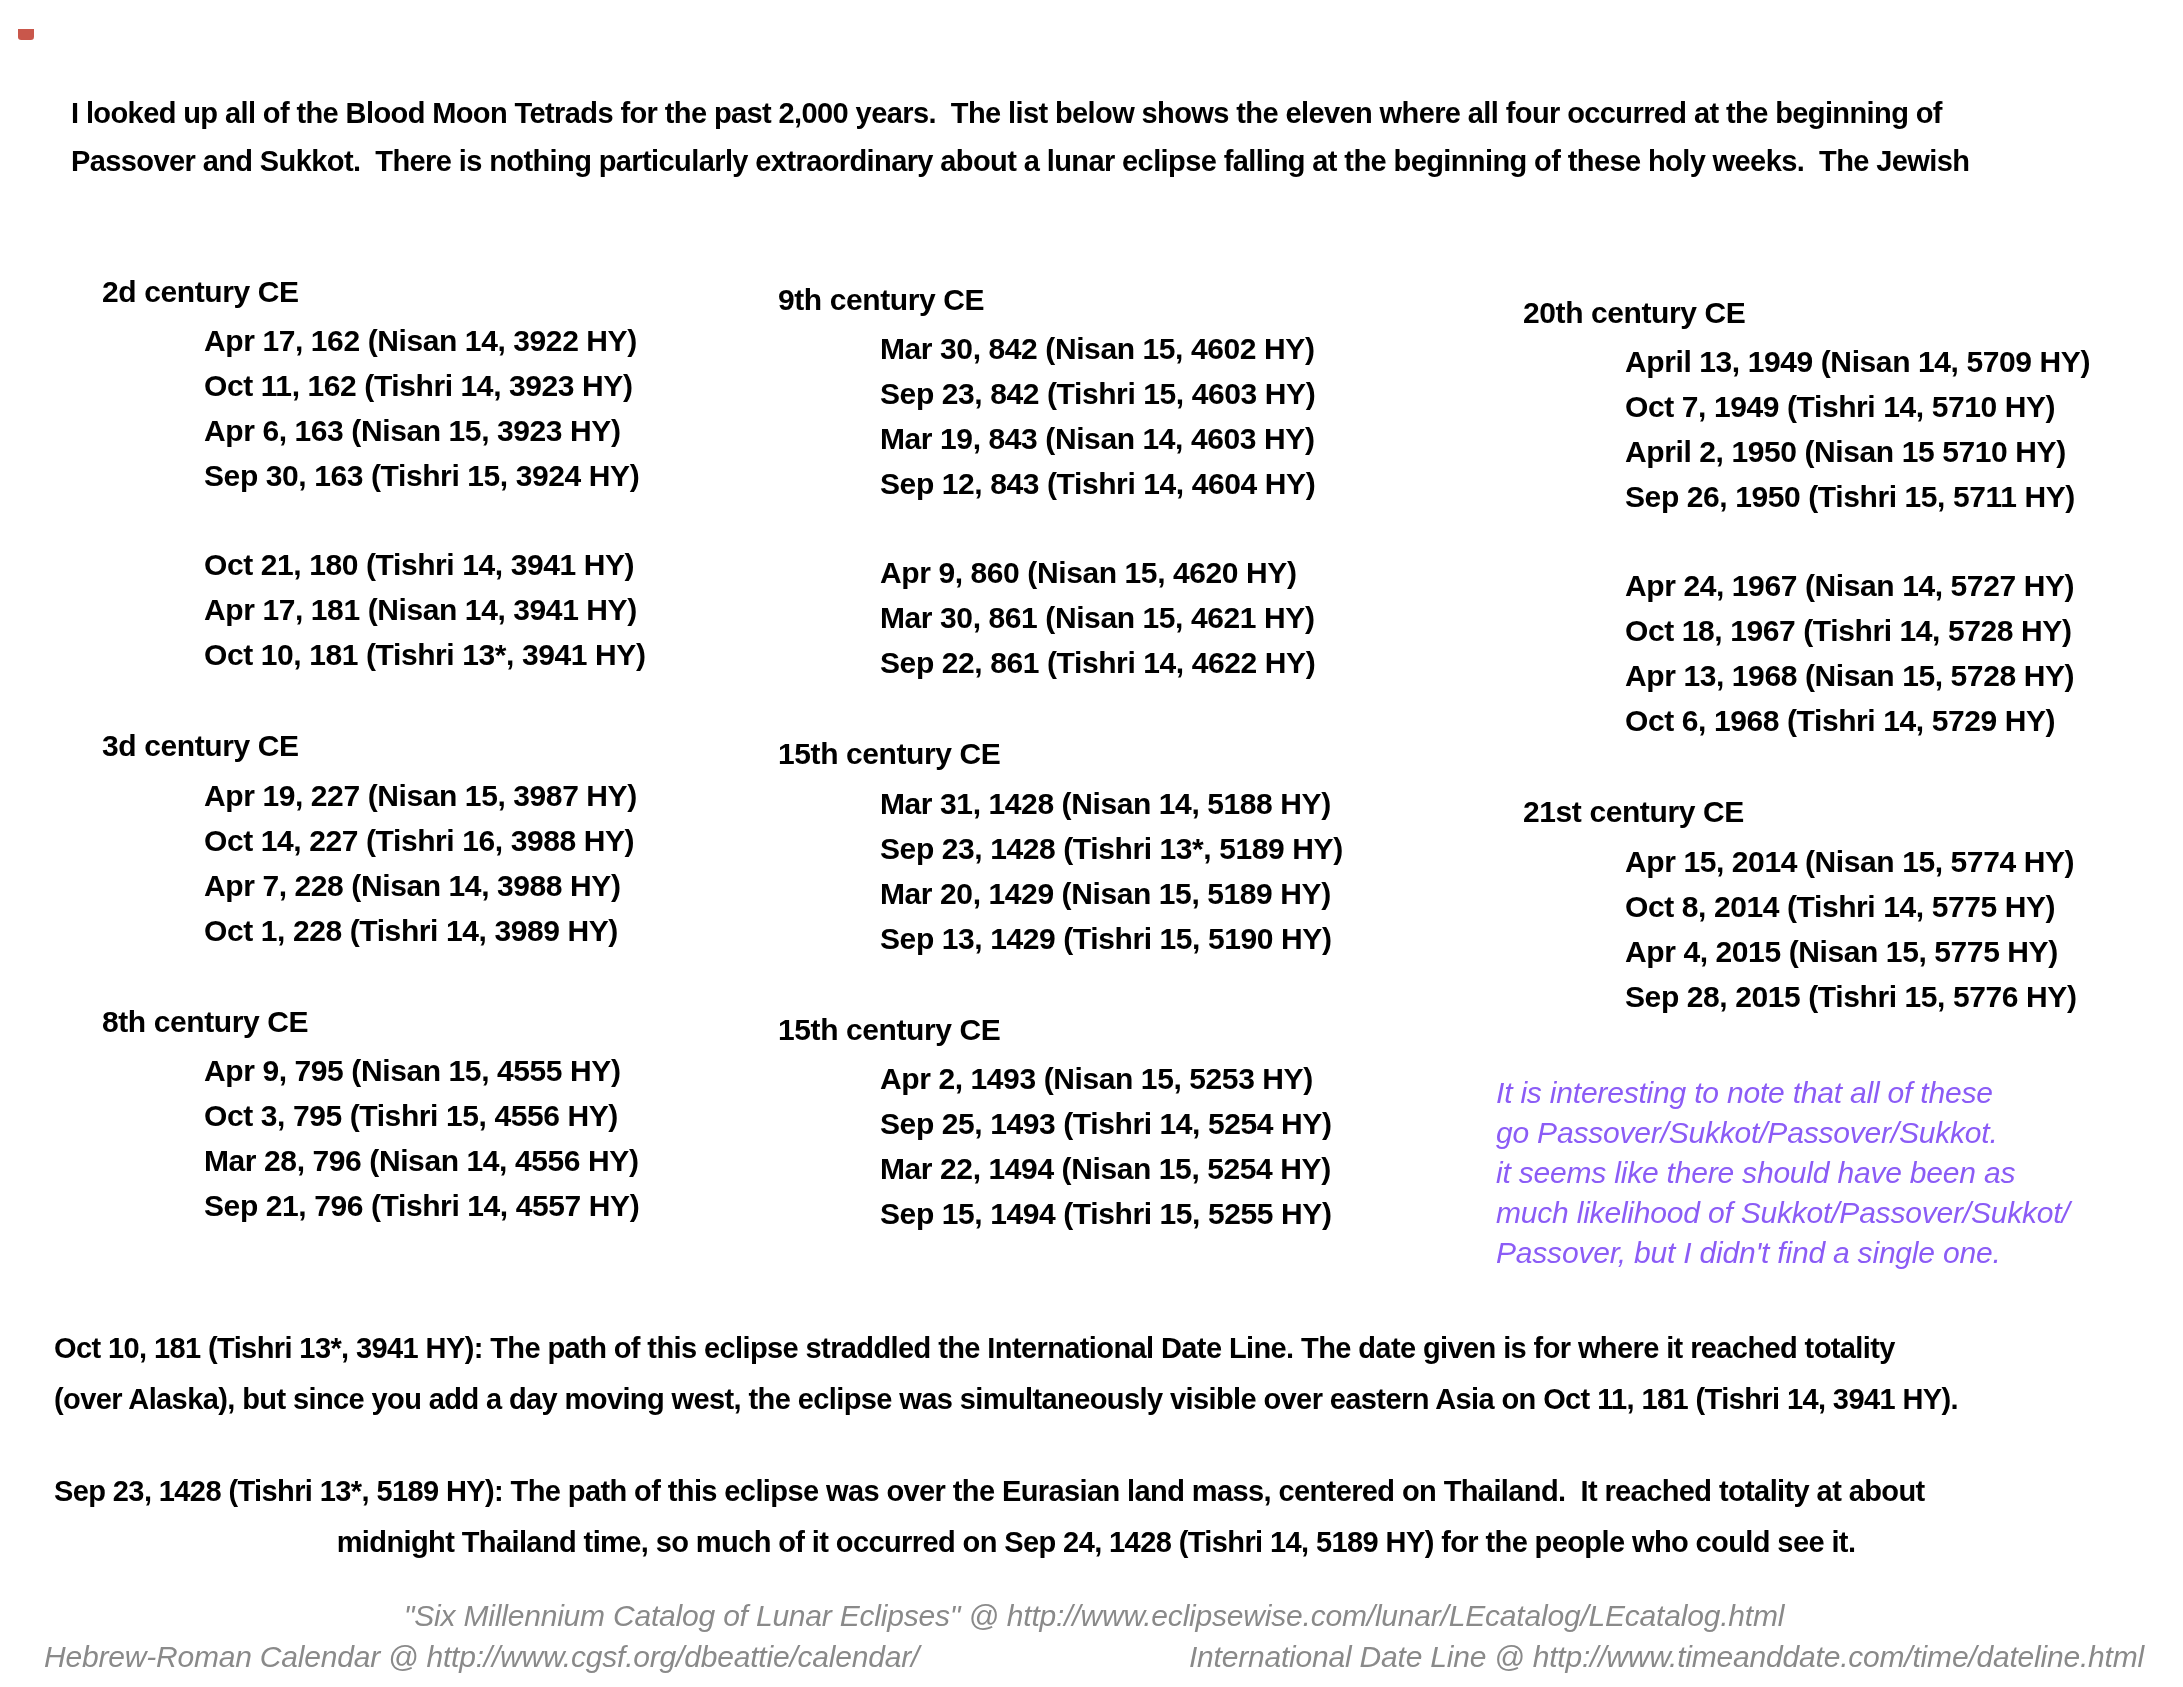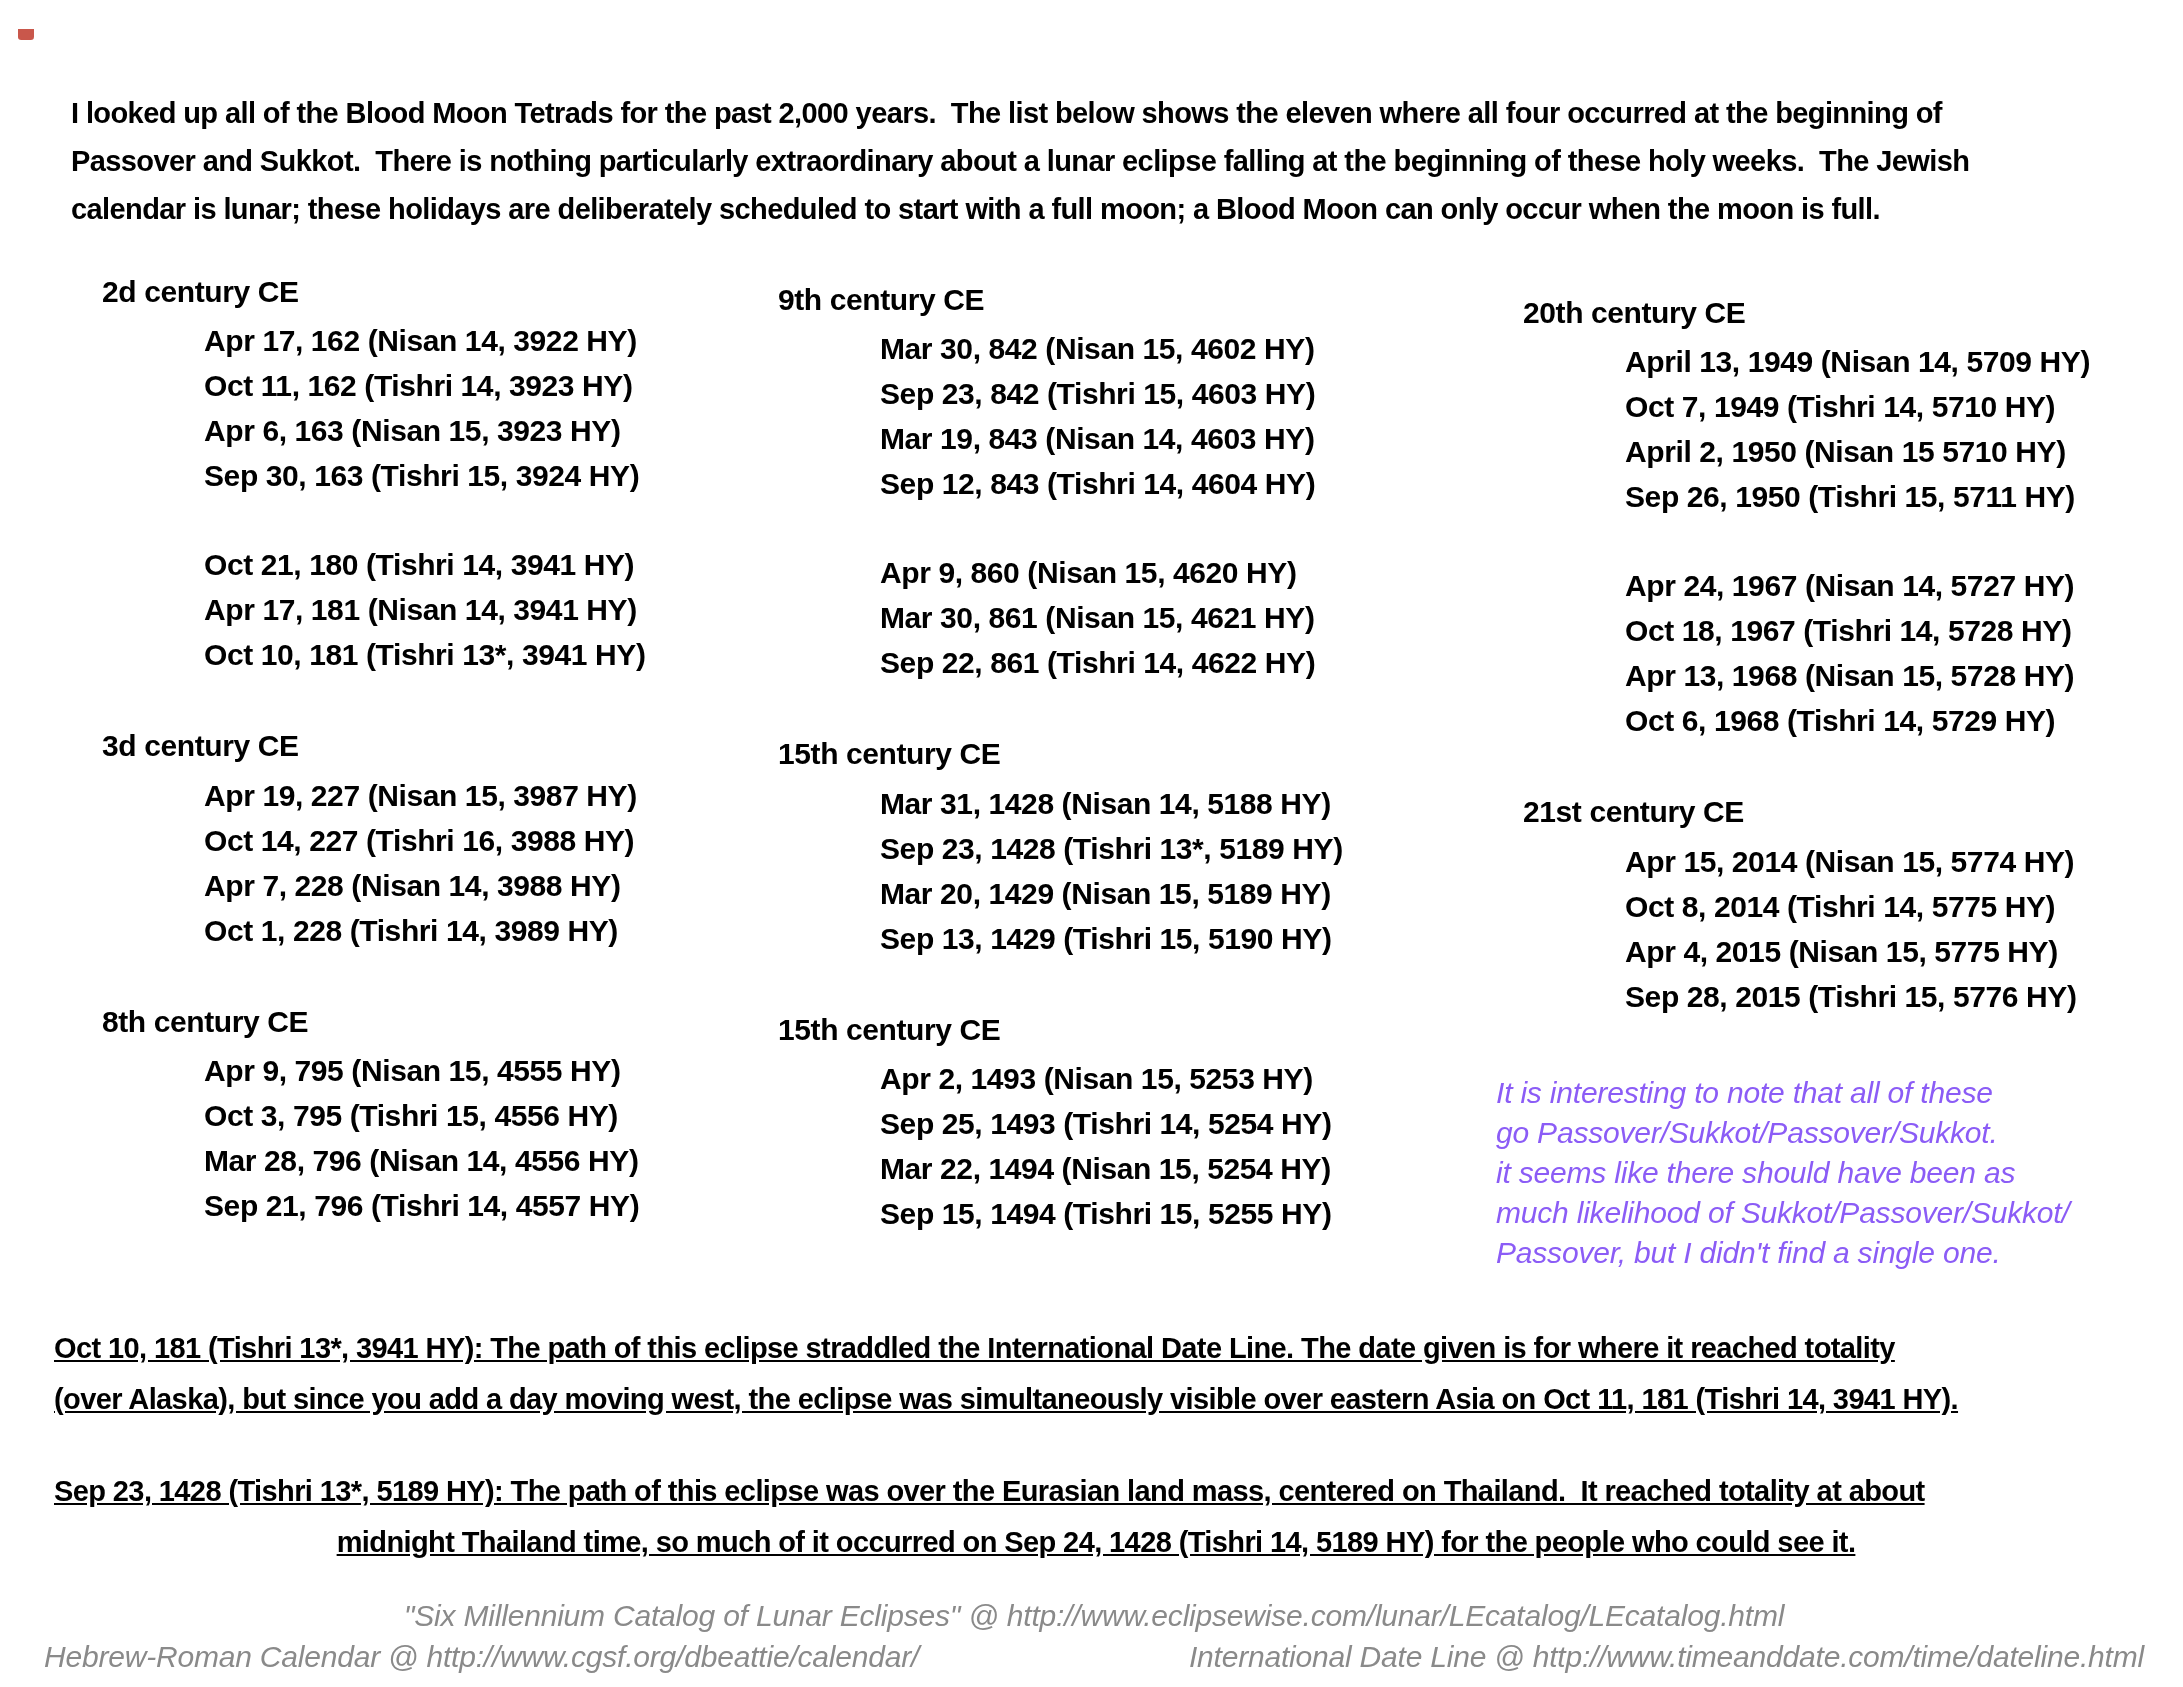--- a/index.html
+++ b/index.html
@@ -39,21 +39,21 @@
     font-size:30px; font-weight:700; line-height:45px;
     letter-spacing:-0.4px; white-space:pre;
   }
   .side-note {
     position:absolute; left:1496px; top:1044px;
     font-style:italic; color:#8b5cf6;
   }
   .side-note .line {
     font-size:30px; line-height:40px; letter-spacing:-0.2px; white-space:pre;
   }
-  .footnote { position:absolute; left:54px; width:2084px;text-decoration:underline; }
+  .footnote { position:absolute; left:54px; width:2084px; }
   .footnote1 { top:1294px; }
   .footnote2 { top:1437px; }
   .footnote .line {
     font-size:29px; font-weight:700; line-height:51px;
     letter-spacing:-0.6px; white-space:pre;
   }
   .footnote2 .line.centered { text-align:center; }
   .citations {
     position:absolute; left:44px; top:1566px; width:2100px;
     font-style:italic; color:#8a8a8a;
@@ -71,21 +71,20 @@
 </head>
 <body>
 
 <div class="page">
 
   <div class="corner-artifact"></div>
 
   <div class="intro">
     <div class="line">I looked up all of the Blood Moon Tetrads for the past 2,000 years.  The list below shows the eleven where all four occurred at the beginning of</div>
     <div class="line">Passover and Sukkot.  There is nothing particularly extraordinary about a lunar eclipse falling at the beginning of these holy weeks.  The Jewish</div>
-    <div class="line">calendar is lunar; these holidays are deliberately scheduled to start with a full moon; a Blood Moon can only occur when the moon is full.</div>
   </div>
 
   <div class="col col1">
     <div class="section">
       <div class="section-heading">2d century CE</div>
       <div class="group">
         <div class="entry">Apr 17, 162 (Nisan 14, 3922 HY)</div>
         <div class="entry">Oct 11, 162 (Tishri 14, 3923 HY)</div>
         <div class="entry">Apr 6, 163 (Nisan 15, 3923 HY)</div>
         <div class="entry">Sep 30, 163 (Tishri 15, 3924 HY)</div>

